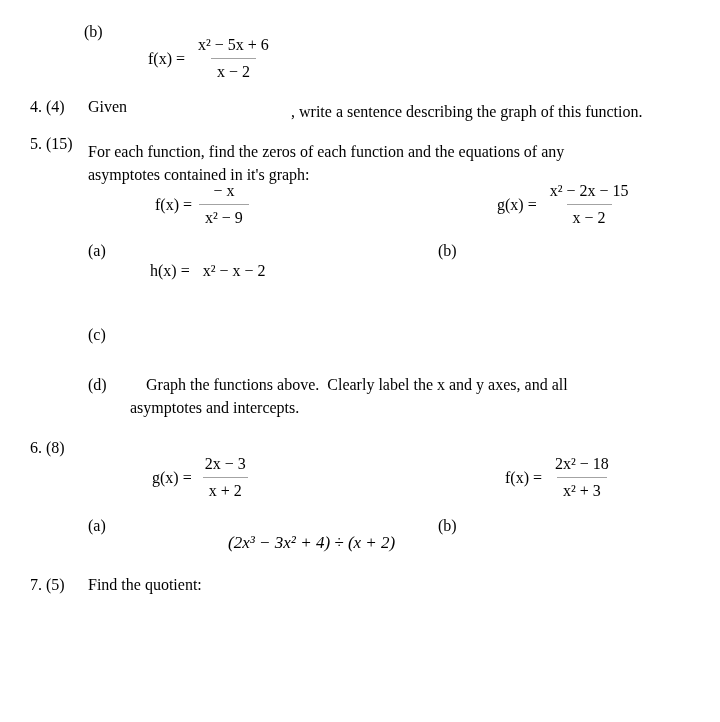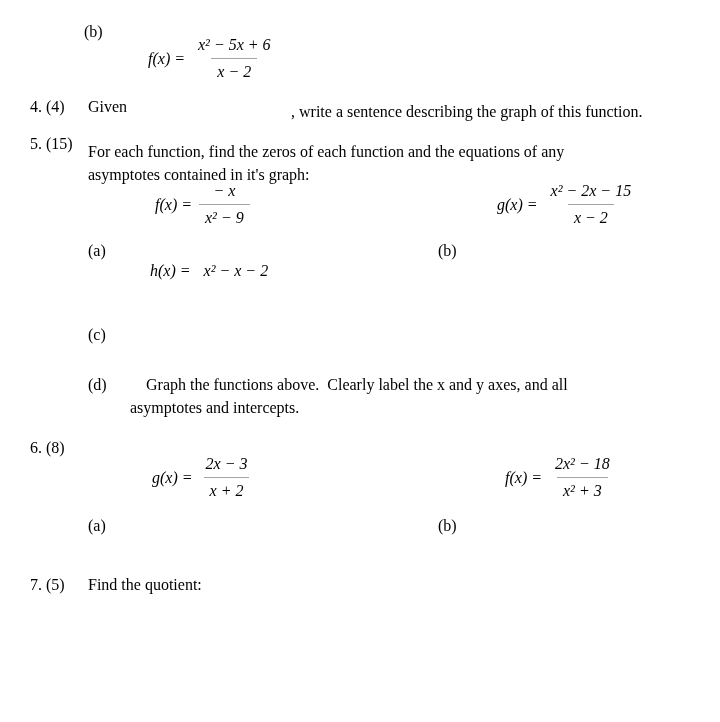--- a/index.html
+++ b/index.html
@@ -16,21 +16,20 @@
   .t{
     position:absolute;
     white-space:pre;
     line-height:1.3;
     margin-top:35px;
   }
   .math{
     position:absolute;
     display:inline-flex;
     align-items:center;
-    font-style:italic;
     white-space:pre;
   }
   .mlhs{margin-right:7px;}
   .frac{
     display:inline-flex;
     flex-direction:column;
     align-items:center;
     justify-content:space-between;
   }
   .frac .num,
@@ -114,14 +113,15 @@
   <span class="math" style="left:505px;top:451px">
     <span class="mlhs">f(x) =</span>
     <span class="frac">
       <span class="num">2x² − 18</span>
       <span class="den">x² + 3</span>
     </span>
   </span>
 
   <div class="t" style="left:30px;top:540px">7. (5)</div>
   <div class="t" style="left:88px;top:540px">Find the quotient:</div>
+  <div class="bigmath" style="left:228px;top:533px">(2x³ − 3x² + 4) ÷ (x + 2)</div>
 
 </div>
 
 </body></html>

